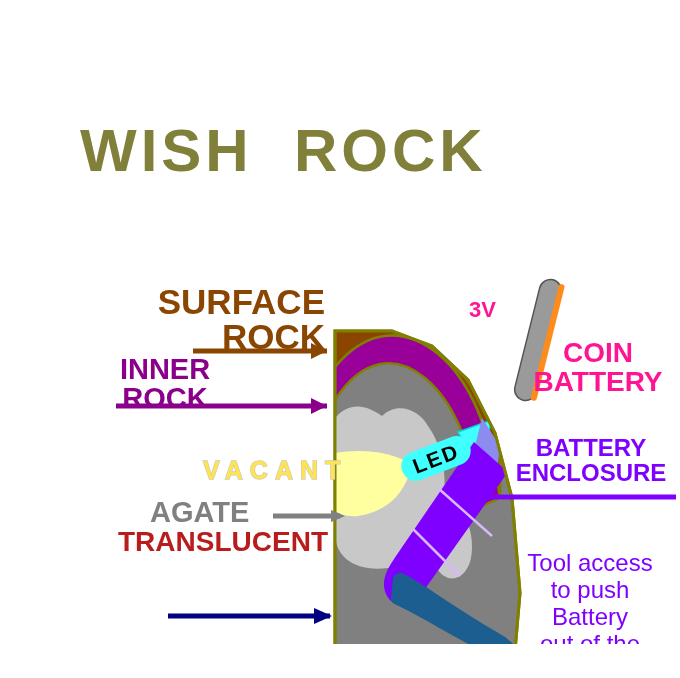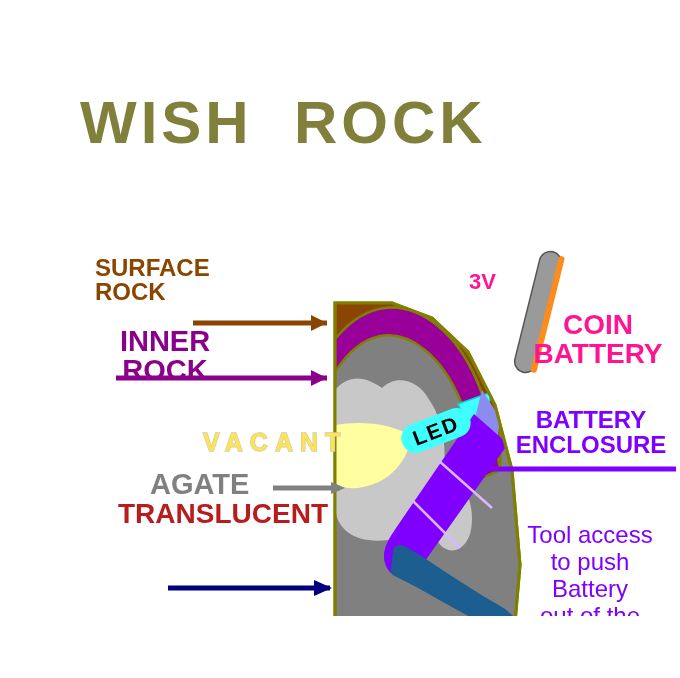--- a/index.html
+++ b/index.html
@@ -7,42 +7,44 @@
     padding: 0;
     background: #ffffff;
   }
   #page {
     position: relative;
     width: 680px;
     height: 616px;
     background: #ffffff;
     overflow: hidden;
     font-family: "Liberation Sans", sans-serif;
+    margin-top: 28px;
   }
   .abs { position: absolute; }
 
   
   #title {
     left: 80px;
     top: 93px;
     font-size: 60px;
     font-weight: bold;
     color: #80803b;
     letter-spacing: 4px;
     white-space: pre;
     line-height: 1;
   }
 
   
   .label-block { white-space: pre-line; line-height: 1.0; font-weight: bold; }
 
   #surface-rock-label {
     left: 95px; top: 256px;
-    font-size: 24px;
+    font-size: 35px;
     color: #8a4500;
+    text-align: right;
     width: 230px;
   }
   #inner-rock-label {
     left: 70px; top: 327px;
     font-size: 29px;
     color: #8b008b;
     text-align: center;
     width: 190px;
   }
   #vacant-label {

